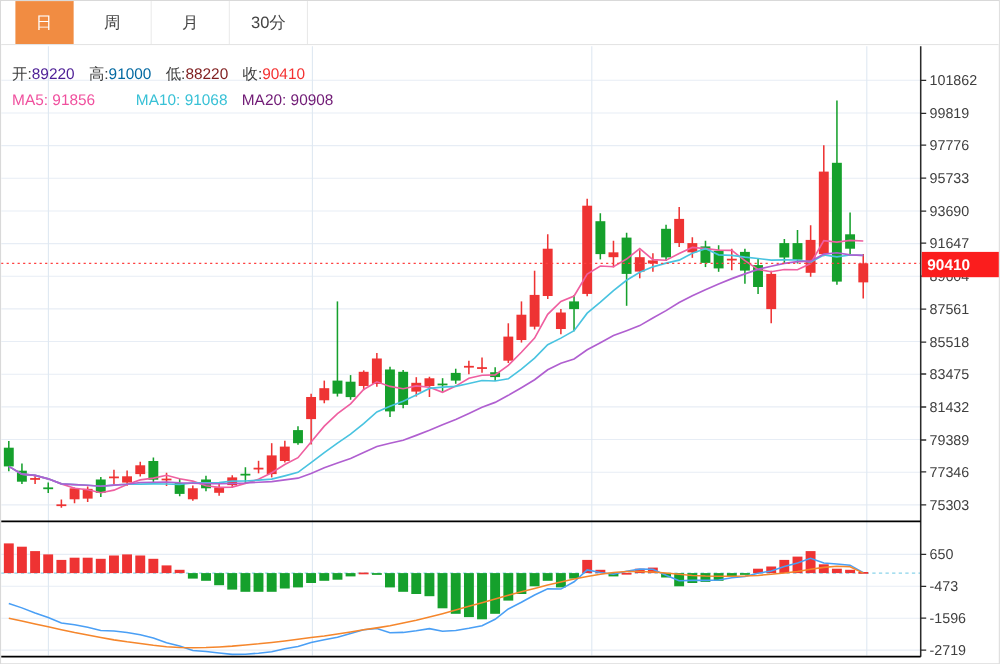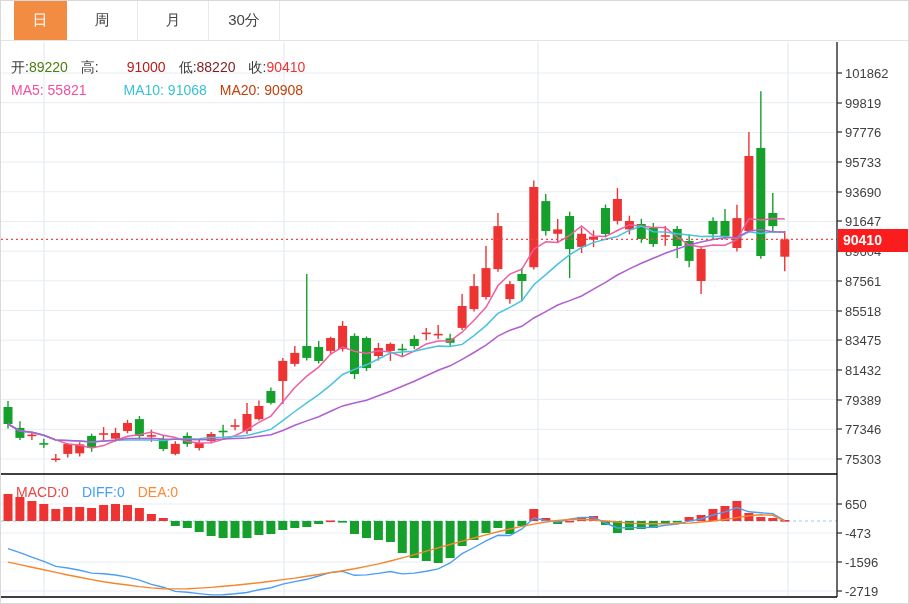--- a/index.html
+++ b/index.html
@@ -304,30 +304,25 @@
         <line x1="836" y1="532" x2="841" y2="532" stroke="#2a2a2a" stroke-width="1.2"></line>
         <text x="844" y="536.5" font-size="13" fill="#3f3f3f">-473</text>
         <line x1="836" y1="561" x2="841" y2="561" stroke="#2a2a2a" stroke-width="1.2"></line>
         <text x="844" y="565.5" font-size="13" fill="#3f3f3f">-1596</text>
         <line x1="836" y1="590" x2="841" y2="590" stroke="#2a2a2a" stroke-width="1.2"></line>
         <text x="844" y="594.5" font-size="13" fill="#3f3f3f">-2719</text>
       </g>
     </svg>
 
   <div class="legend" id="legend-ohlc">
-      <span><span style="color: rgb(60, 60, 60);">开:</span><span style="color: #4d7c0f;">89220</span></span>
-      <span><span style="color: rgb(60, 60, 60);">高:</span><span style="color: #b91c1c; margin-left: 28px;">91000</span></span>
+      <span><span style="color: rgb(60, 60, 60);">开:</span><span style="color: #4c1d95;">89220</span></span>
+      <span><span style="color: rgb(60, 60, 60);">高:</span><span style="color: #0369a1;">91000</span></span>
       <span><span style="color: rgb(60, 60, 60);">低:</span><span style="color: #7f1d1d;">88220</span></span>
       <span><span style="color: rgb(60, 60, 60);">收:</span><span style="color: rgb(244, 49, 49);">90410</span></span>
     </div>
   <div class="legend" id="legend-ma">
-      <span style="color: rgb(240, 80, 158);">MA5: 55821</span>
+      <span style="color: rgb(240, 80, 158);">MA5: 91856</span>
       <span style="color: rgb(56, 193, 214); margin-left: 24px;">MA10: 91068</span>
-      <span style="color: #c2410c;">MA20: 90908</span>
-    </div>
-  <div class="legend" id="legend-macd">
-      <span style="color: rgb(238, 68, 68);">MACD:0</span>
-      <span style="color: rgb(68, 160, 255);">DIFF:0</span>
-      <span style="color: rgb(255, 136, 51);">DEA:0</span>
+      <span style="color: #701a75;">MA20: 90908</span>
     </div>
 
   <div class="pricetag">90410</div>
 </div>
 
 </body></html>

